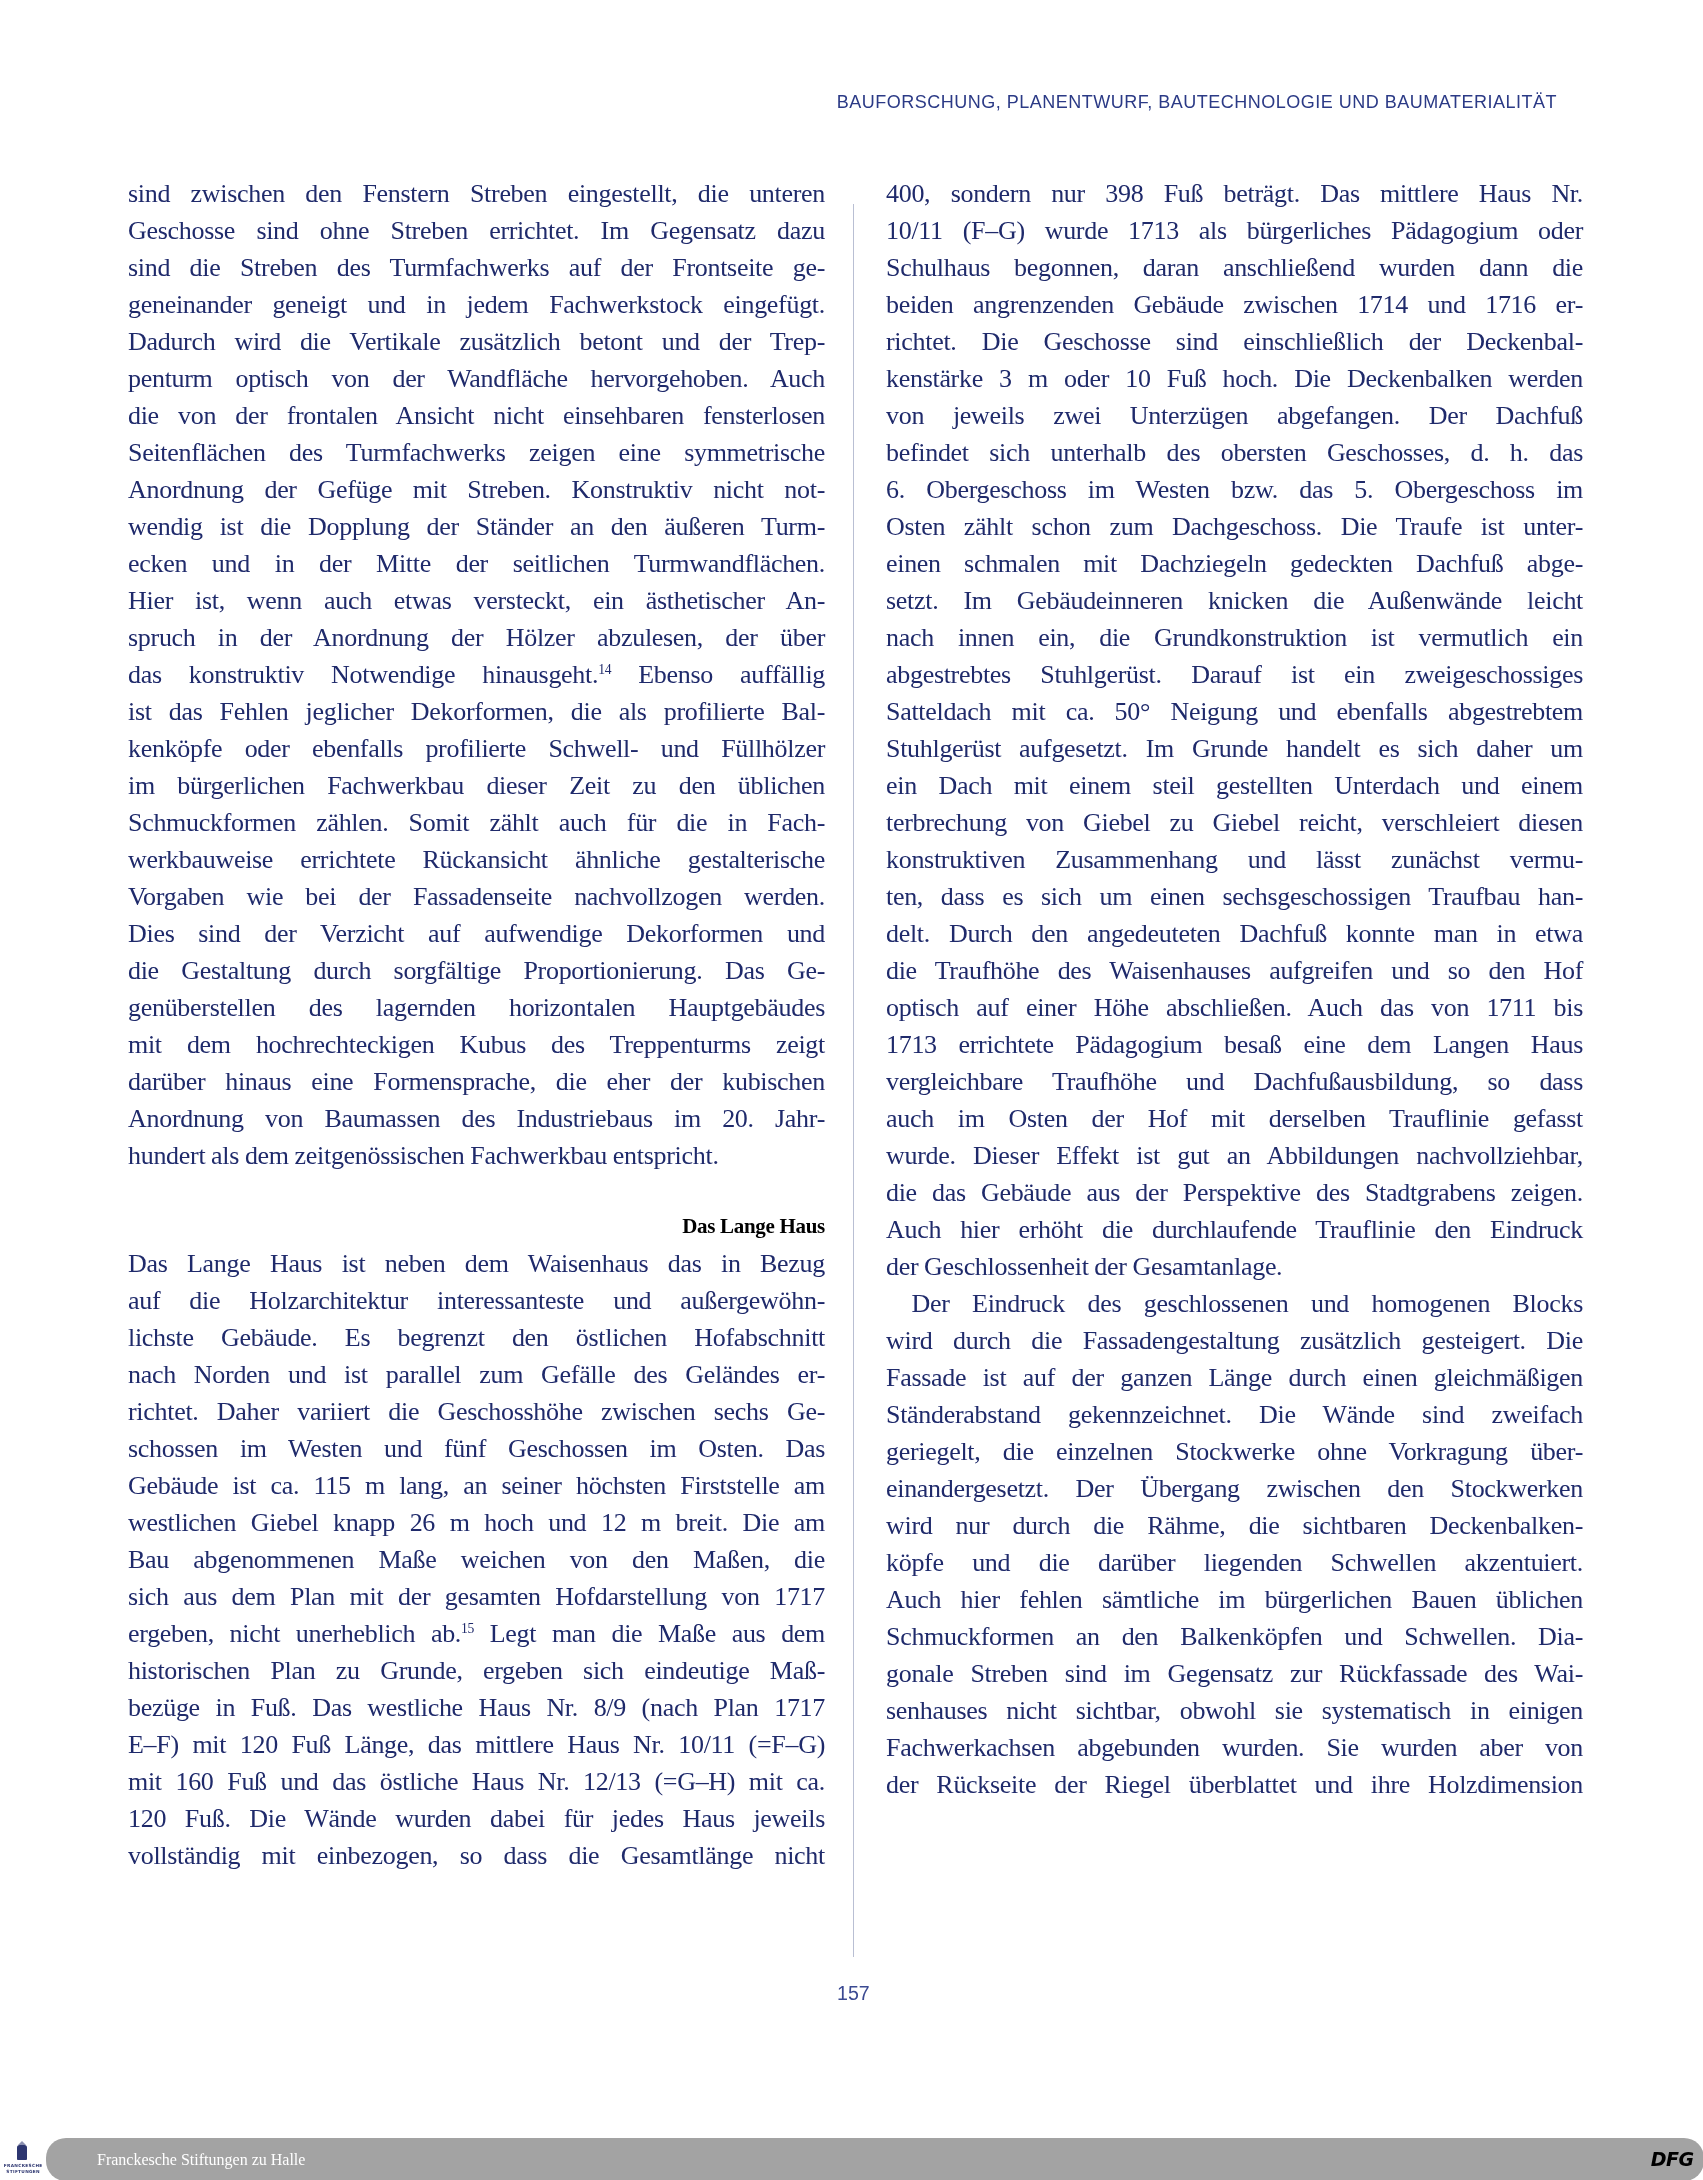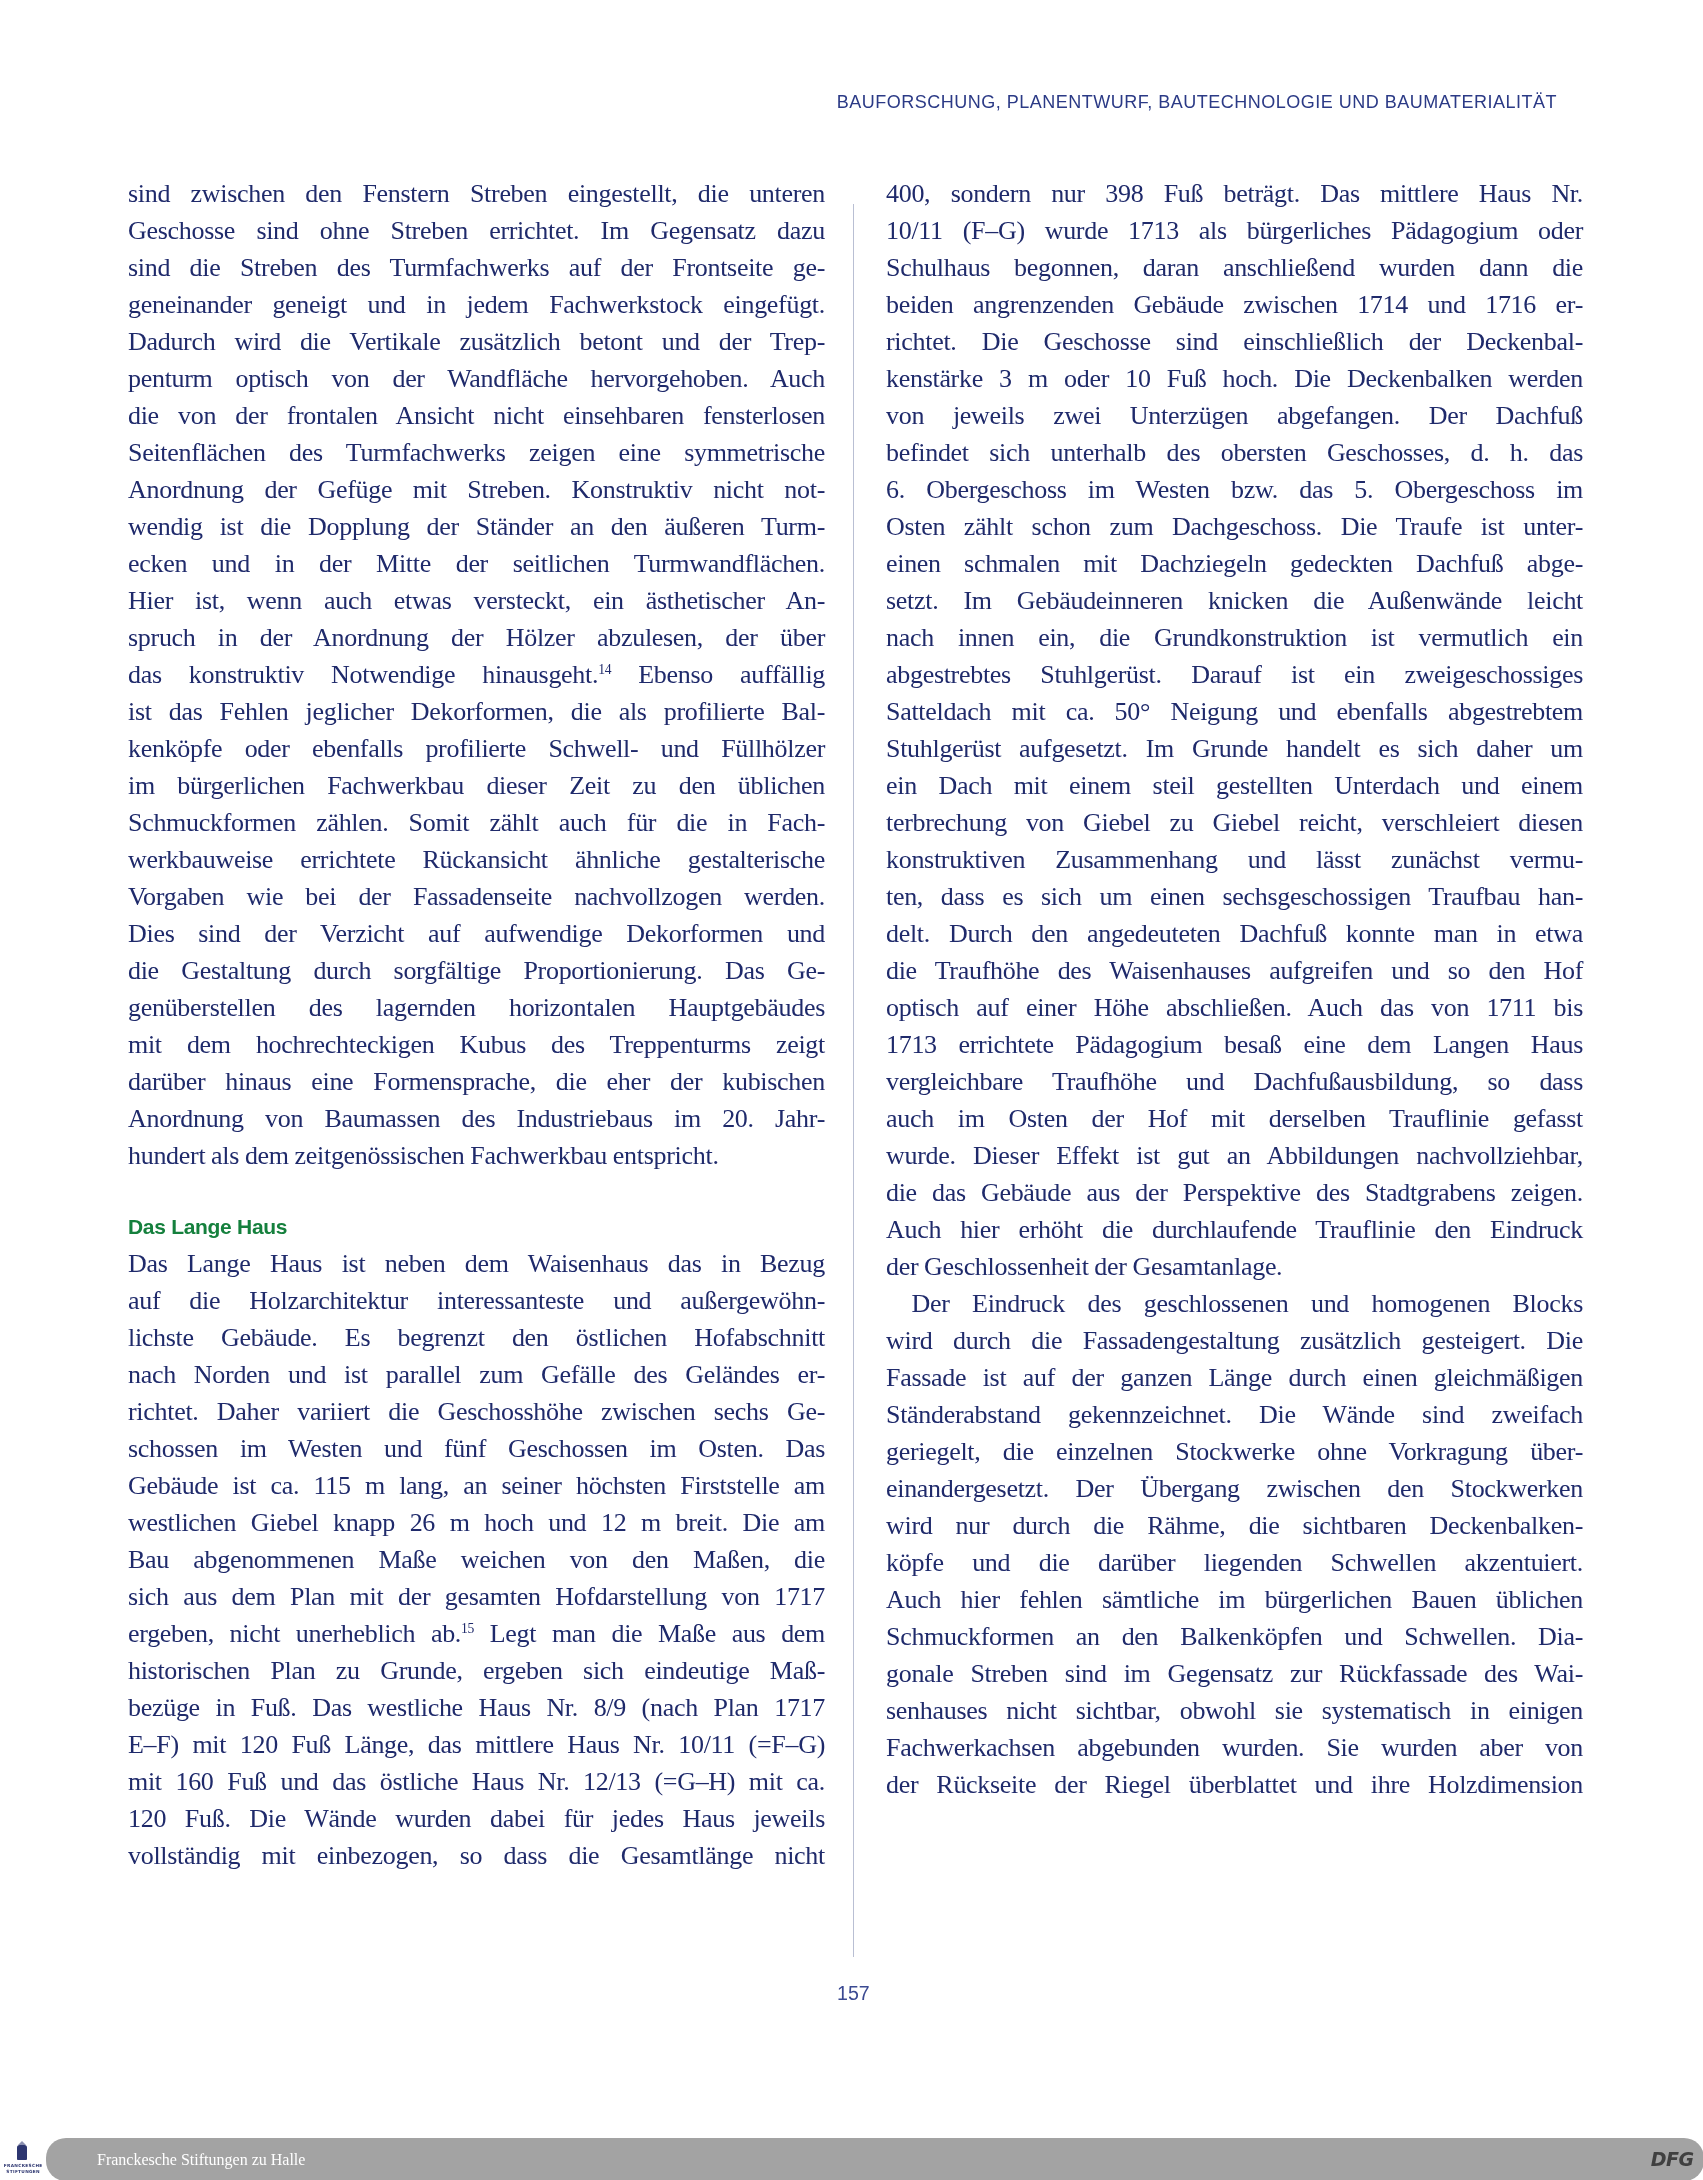--- a/index.html
+++ b/index.html
@@ -26,23 +26,24 @@
     text-align: justify; text-align-last: justify;
     white-space: nowrap; overflow: visible;
     letter-spacing: -0.3px;
     word-spacing: -0.4px;
   }
   .line.last { text-align-last: left; }
   .line.indent { text-indent: 25.6px; }
   .gap { height: 34px; }
   .subheading {
     height: 37px; line-height: 37px;
-    font-family: Liberation Sans, sans-serif;
-    font-weight: bold; font-size: 21px; color: #15803d;
+    font-family: Liberation Serif, serif;
+    font-weight: bold; font-size: 21px; color: #000000;
     letter-spacing: -0.3px;
+    text-align: right;
   }
   sup.fn { font-size: 13.6px; vertical-align: 9.4px; line-height: 0; }
   .divider {
     position: absolute; left: 853px; top: 204px; width: 0.9px; height: 1753px;
     background: #b9bfd3;
   }
   .page-number {
     position: absolute; top: 1982px; left: 837px;
     font-family: "Liberation Sans", "DejaVu Sans", sans-serif;
     font-size: 19.6px; color: #3b4a92;
@@ -74,21 +75,21 @@
     text-align: center; color: #2d3670; letter-spacing: 0.3px; font-weight: bold;
   }
   .footer-text {
     position: absolute; left: 51px; top: 0; height: 43px; line-height: 43px;
     font-family: "Liberation Serif", "DejaVu Serif", serif;
     font-size: 16px; color: #ffffff;
   }
   .dfg-logo {
     position: absolute; right: 10.2px; top: 0; height: 43px; line-height: 43px;
     font-family: "DejaVu Sans", sans-serif; font-weight: bold; font-size: 19px;
-    color: #404040; letter-spacing: -0.4px; font-style: italic;
+    color: #000000; letter-spacing: -0.4px; font-style: italic;
   }
 </style>
 </head>
 <body>
 
 <div class="running-head">BAUFORSCHUNG, PLANENTWURF, BAUTECHNOLOGIE UND BAUMATERIALITÄT</div>
 
 <div class="divider"></div>
 
 <div class="column col-left">

